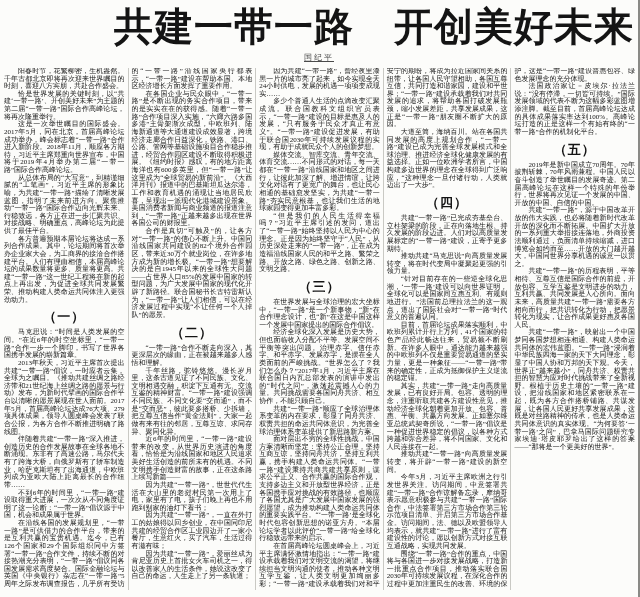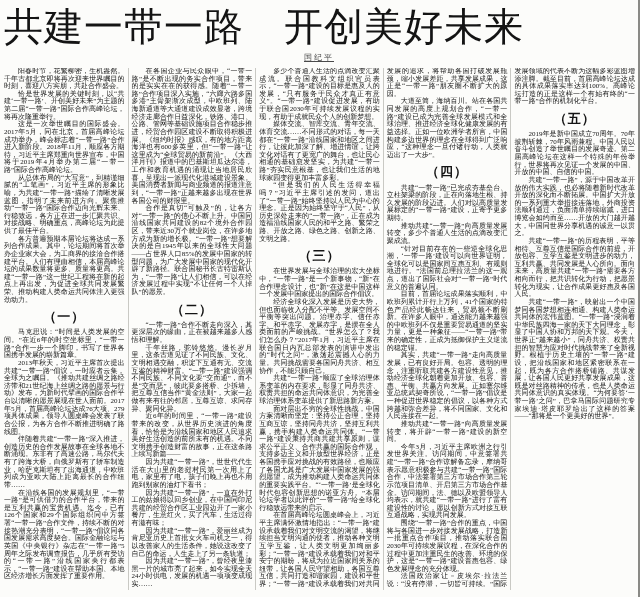--- a/index.html
+++ b/index.html
@@ -8,23 +8,23 @@
     width:640px;height:597px;
     background:#fcfcfa;
     color:#141414;
     font-family:"Liberation Serif","DejaVu Serif",serif;
     overflow:hidden;
     border-right:2px solid #8a8a86;
     box-sizing:border-box;
   }
   .headline{
     margin:6px 4px 0;
-    text-align:left;
+    text-align:right;
     font-size:39px;
-    font-weight:normal;
+    font-weight:bold;
     letter-spacing:1px;
     line-height:1.1;
     white-space:nowrap;
   }
   .byline{
     text-align:center;
     font-size:8px;
     color:#4a4a4a;
     margin:3px 0 5px;
     letter-spacing:2px;
@@ -61,20 +61,21 @@
   <div class="body-columns" id="article-body">
       <p class="para">阳春时节，花繁柳密，生机盎然。千年古都北京即将再次迎来世界瞩目的时刻，喜迎八方宾朋，共赴合作盛会。</p>
       <p class="para">恰是世界发展的关键时刻，以“共建‘一带一路’、开创美好未来”为主题的第二届“一带一路”国际合作高峰论坛，将再次隆重举行。</p>
       <p class="para">这是一次举世瞩目的国际盛会。2017年5月，同在北京，首届高峰论坛成功举办，峰会标志着“一带一路”合作进入新阶段。2018年11月，顺应各方期待，习近平主席郑重向世界宣布，中国将于2019年4月举办第二届“一带一路”国际合作高峰论坛。</p>
       <p class="para">从总体布局的“大写意”，到精谨细腻的“工笔画”，习近平主席的形象比喻，为共建“一带一路”描绘了清晰发展蓝图，指明了未来前进方向。聚焦推动“一带一路”国际合作迈向光辉未来、行稳致远，各方正在进一步汇聚共识、对接战略、明确重点，高峰论坛为此提供了最佳平台。</p>
       <p class="para">各方普遍预期本届论坛将达成一系列合作成果。其中，论坛期间将首次举办企业家大会，为工商界的接洽合作搭建平台。人们有理由相信，本届高峰论坛的成果数量将更多、质量将更高。共建“一带一路”这一世纪工程将在新的起点上再出发，为促进全球共同发展繁荣、推动构建人类命运共同体注入更强劲动力。</p>
       <div class="sec-head">（一）</div>
       <p class="para">马克思说：“时间是人类发展的空间。”在近6年的时空坐标里，“一带一路”合作一步一个脚印，书写了世界各国携手发展的崭新篇章。</p>
       <p class="para">2013年秋天，习近平主席首次提出共建“一带一路”倡议，一时应者云集，全球为之瞩目。《推动共建丝绸之路经济带和21世纪海上丝绸之路的愿景与行动》发布，为新时代擘画的国际合作平台以清晰的愿景展现在世人面前。2017年5月，首届高峰论坛达成76大项、279项具体成果，领导人圆桌峰会发表了联合公报，为各方合作不断推进明确了路线图。</p>
       <p class="para">伴随着共建“一带一路”深入推进，创造历史的合作发展故事在全球各地不断涌现。东非有了高速公路，马尔代夫有了跨海大桥，白俄罗斯有了轿车制造业，哈萨克斯坦有了出海通道，中欧班列成为亚欧大陆上距离最长的合作纽带……</p>
+      <p class="para">不到6年的时间里，“一带一路”建设取得重大进展，一次次从不同角度证明了这一论断：“一带一路”倡议源于中国，机会和成果属于世界。</p>
       <p class="para">在沿线各国的发展规划里，“一带一路”是可供借力的合作平台，带来的是互利共赢的宝贵机遇。迄今，已有126个国家和29个国际组织同中方签署“一带一路”合作文件，持续不断的对接热潮充分表明，“一带一路”倡议同各国发展需求高度契合。国际金融论坛与英国《中央银行》杂志在“一带一路”5周年之际发布调查报告，几乎所有受访的“一带一路”沿线国家央行都表示，“一带一路”建设在帮助本国、本地区经济增长方面发挥了重要作用。</p>
       <p class="para">在各国企业与民众眼中，“一带一路”是不断出现的务实合作项目，带来的是实实在在的获得感。随着“一带一路”合作项目深入实施，“六廊六路多国多港”主骨架渐次成型，中欧班列、陆海新通道等大通道建设成效显著，跨境经济走廊合作日益深化，铁路、港口、公路、管网等基础设施项目合作稳步推进，经贸合作园区建设不断取得积极进展。《纽约时报》感叹，有的地方距离海洋也有600多英里，但“一带一路”让这里成为“全球贸易的新前沿”。《大西洋月刊》报道中的巴基斯坦瓜达尔港，工作和教育机遇的涌现让当地居民欣喜，呈现出一派现代化港城建设景象。美国消费者新闻与商业频道的报道注意到，“一带一路”正越来越多出现在世界各国公司的财报里。</p>
       <p class="para">合作是真切“可触及”的，让各方对“一带一路”的信心不断上升。中国同沿线国家共同建设的82个境外合作园区，带来近30万个就业岗位，在许多地方成为新的增长极。“一带一路”想要解决的是自1945年以来的全球性大问题——占世界人口85%的发展中国家的转型问题，为广大发展中国家的现代化开辟了新路径。联合国秘书长古特雷斯认为，“一带一路”让人们相信，可以在经济发展过程中实现“不让任何一个人掉队”的愿景。</p>
       <div class="sec-head">（二）</div>
       <p class="para">“一带一路”合作不断走向深入，其更深层次的缘由，正在被越来越多人感悟和理解。</p>
       <p class="para">千年丝路，驼铃悠悠。漫长岁月里，这条古道见证了不同民族、文化、文明相遇交融，积淀下互通有无、交流互鉴的精神财富。“一带一路”建设强调不同民族、不同文化要“交而通”，而不是“交而恶”，彼此要多搭桥、少拆墙，把互尊互信当作“黄金法则”，大家一起做有来有往的邻居，互尊互谅、求同存异、聚同化异。</p>
       <p class="para">近6年的时间里，“一带一路”建设带来的改变，从世界历史演进的角度看，恰恰是为沿线国家和地区人民追求美好生活创造的前所未有的机遇。不同文明携手创造财富的故事，正在这条路上续写新篇——</p>
       <p class="para">因为共建“一带一路”，世世代代生活在大山里的老挝村民第一次用上了电，家里有了电，孩子们晚上再也不用跑到别家的油灯下看书；</p>
       <p class="para">因为共建“一带一路”，一直在外打工的姑娘得以回乡创业，在中国同印尼共建的经贸合作区工业园边开了一家小餐厅，生意红火，买了汽车，生活过得有滋有味；</p>
       <p class="para">因为共建“一带一路”，爱丽丝成为肯尼亚历史上首批女火车司机之一，得以改善家人的生活条件，她说这改变了自己的命运，人生走上了另一条轨道；</p>
@@ -84,21 +85,21 @@
       <p class="para">“但是我们的人民生活得幸福吗？”习近平主席引述的发问，道出了“一带一路”始终坚持以人民为中心的理念。正是因为始终坚守于“人民”，从历史深处走来的“一带一路”，正在成为造福沿线国家人民的和平之路、繁荣之路、开放之路、绿色之路、创新之路、文明之路。</p>
       <div class="sec-head">（三）</div>
       <p class="para">在世界发展与全球治理的宏大坐标中，“一带一路”是一个新事物，“新”在合作理念设计，也“新”在这是中国这样一个发展中国家提出的国际合作倡议。</p>
       <p class="para">经济全球化深入发展是历史大势，但也面临收入分配不平等、发展空间不平衡等突出问题。治理赤字、信任赤字、和平赤字、发展赤字，是摆在全人类面前的严峻挑战。“世界怎么了？我们怎么办？”2017年1月，习近平主席在联合国日内瓦总部发表的演讲中发出的“时代之问”，激荡起震撼人心的力量。共同挑战需要各国同舟共济、相互协作，不能只顾自己。</p>
       <p class="para">共建“一带一路”顺应了全球治理体系变革的内在要求，彰显了同舟共济、权责共担的命运共同体意识，为完善全球治理体系变革提供了新思路新方案。</p>
       <p class="para">面对层出不穷的全球性挑战，中国方案清晰而坚定：坚持公正合理，坚持互商互谅，坚持同舟共济，坚持互利共赢，携手构建人类命运共同体。“一带一路”建设秉持共商共建共享原则，谋求公平正义、合作共赢的国际合作观，支持多边主义和开放型世界经济，正是各国携手应对挑战的有效路径，也顺应了各国尤其是广大发展中国家发展的强烈愿望，成为推动构建人类命运共同体的重要实践平台。“‘一带一路’是全球化时代包容创新思想的诺亚方舟。”本届论坛学者以此评价“一带一路”给全球化行稳致远带来的启示。</p>
       <p class="para">在首届高峰论坛圆桌峰会上，习近平主席满怀激情地指出：“一带一路”建设承载着我们对文明交流的渴望，将继续担当文明沟通的使者，推动各种文明互学互鉴，让人类文明更加绚丽多彩；“一带一路”建设承载着我们对和平安宁的期盼，将成为拉近国家间关系的纽带，让各国人民守望相助，各国互尊互信，共同打造和谐家园，建设和平世界；“一带一路”建设承载着我们对共同发展的追求，将帮助各国打破发展瓶颈，缩小发展差距，共享发展成果，这正是“一带一路”朋友圈不断扩大的原因。</p>
       <p class="para">大道至简，海纳百川。站在各国共同发展的高度上规划合作，“一带一路”建设已成为完善全球发展模式和全球治理、推进经济全球化健康发展的有益选择。正如一位欧洲学者所言，中国构建多边世界的理念在全球得到广泛响应，“这种理念一旦付诸行动，人类就迈出了一大步”。</p>
       <div class="sec-head">（四）</div>
       <p class="para">共建“一带一路”已完成夯基垒台、立柱架梁的阶段，正在向落地生根、持久发展的阶段迈进。人们对以高质量发展标定的“一带一路”建设，正寄予更多期待。</p>
-      <p class="para">推动共建“一带一路”向高质量发展转变，多少个普通人生活的点滴改变汇聚成流。</p>
+      <p class="para">推动共建“马克思说”向高质量发展转变，将在时代变局中凝聚起更强的引领力量。</p>
       <p class="para">“针对目前存在的一些逆全球化思潮，‘一带一路’建设可以向世界证明，全球化可以是国家间互惠互利、有规则地进行。”法国前总理拉法兰的这一观点，道出了国际社会对“一带一路”时代意义的普遍认同。</p>
       <p class="para">目前，首届论坛成果落实顺利，中欧班列累计开行上万列，41个国家的特色产品经此畅达往来，贸易额不断刷新。在许多人眼中，通达能力越来越强的中欧班列不仅是重要贸易通道的坚实力量，更是一种象征——“一带一路”带来的确定性，正成为抵御保护主义逆流的稳定锚。</p>
       <p class="para">其实，共建“一带一路”走向高质量发展，已有良好开局。包容、透明的理念，注重听取共建各方建设性意见，推动经济全球化朝着更加开放、包容、普惠、平衡、共赢方向发展。正如塞尔维亚总统武契奇所说，“一带一路”倡议是一种促进世界稳定的倡议，以各种方式跨越和弥合差异，将不同国家、文化和人民连接在一起。</p>
       <p class="para">推动共建“一带一路”向高质量发展转变，将开辟“一带一路”建设的新空间。</p>
       <p class="para">今年3月，习近平主席欧洲之行引发世界关注。访问期间，中意签署共建“一带一路”合作谅解备忘录，摩纳哥表示愿意积极参与共建“一带一路”国际合作，中法签署第三方市场合作第三轮示范项目清单、开启第三方市场合作基金。访问期间，法、德以及欧盟领导人均表示，就共建“一带一路”进行了富有建设性的讨论，愿以创新方式对接互联互通战略，实现共同发展。</p>
       <p class="para">围绕“一带一路”合作的重点，中国将与各国进一步对接发展战略，打造新一批重点合作项目，推动落实联合国2030年可持续发展议程，在深化合作的过程中更加注重民生的改善、环境的保护，这是“一带一路”建设普惠包容、绿色发展理念的充分体现。</p>
       <p class="para">法国政治家让－皮埃尔·拉法兰说：“没有停滞，一切皆可持续。”国际发展领域的代表不断为这幅多彩蓝图增添注脚。截至目前，首届高峰论坛达成的具体成果落实率达到100%。高峰论坛打造的正是这样一个有始有终的“一带一路”合作的机制化平台。</p>
       <div class="sec-head">（五）</div>
       <p class="para">2019年是新中国成立70周年。70年披荆斩棘，70年风雨兼程。中国人民以奋斗创造了举世瞩目的发展奇迹。第二届高峰论坛在这样一个特殊的年份举行，世界将再次见证一个发展的中国、开放的中国、自信的中国。</p>
       <p class="para">共建“一带一路”，源于中国改革开放的伟大实践，也必将随着新时代改革开放的深化而不断拓展。中国扩大开放的一系列重大举措接连落地，外商投资法顺利通过，负面清单持续缩减，进口博览会如约而至……开放的大门越开越大，中国同世界分享机遇的诚意一以贯之。</p>

